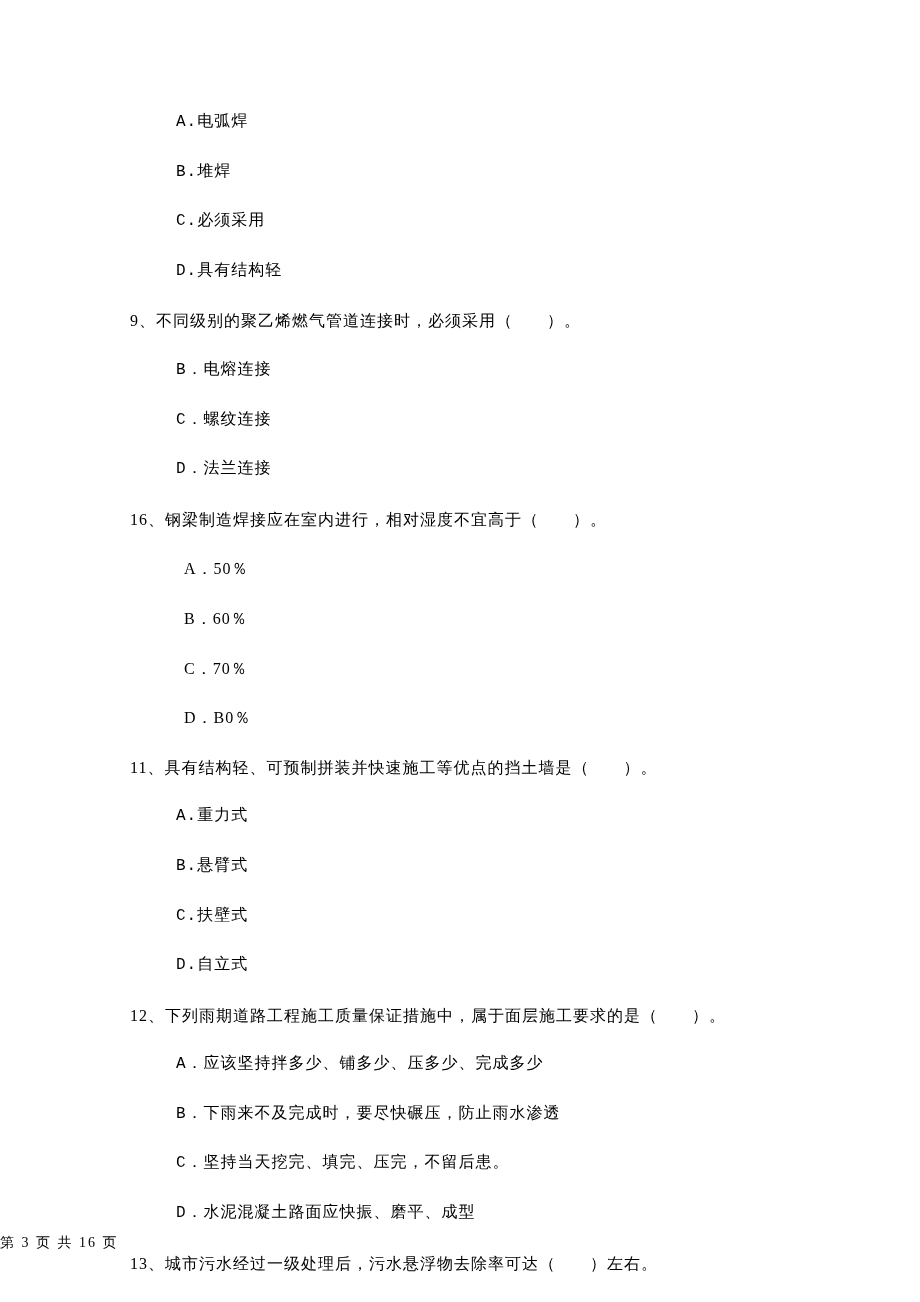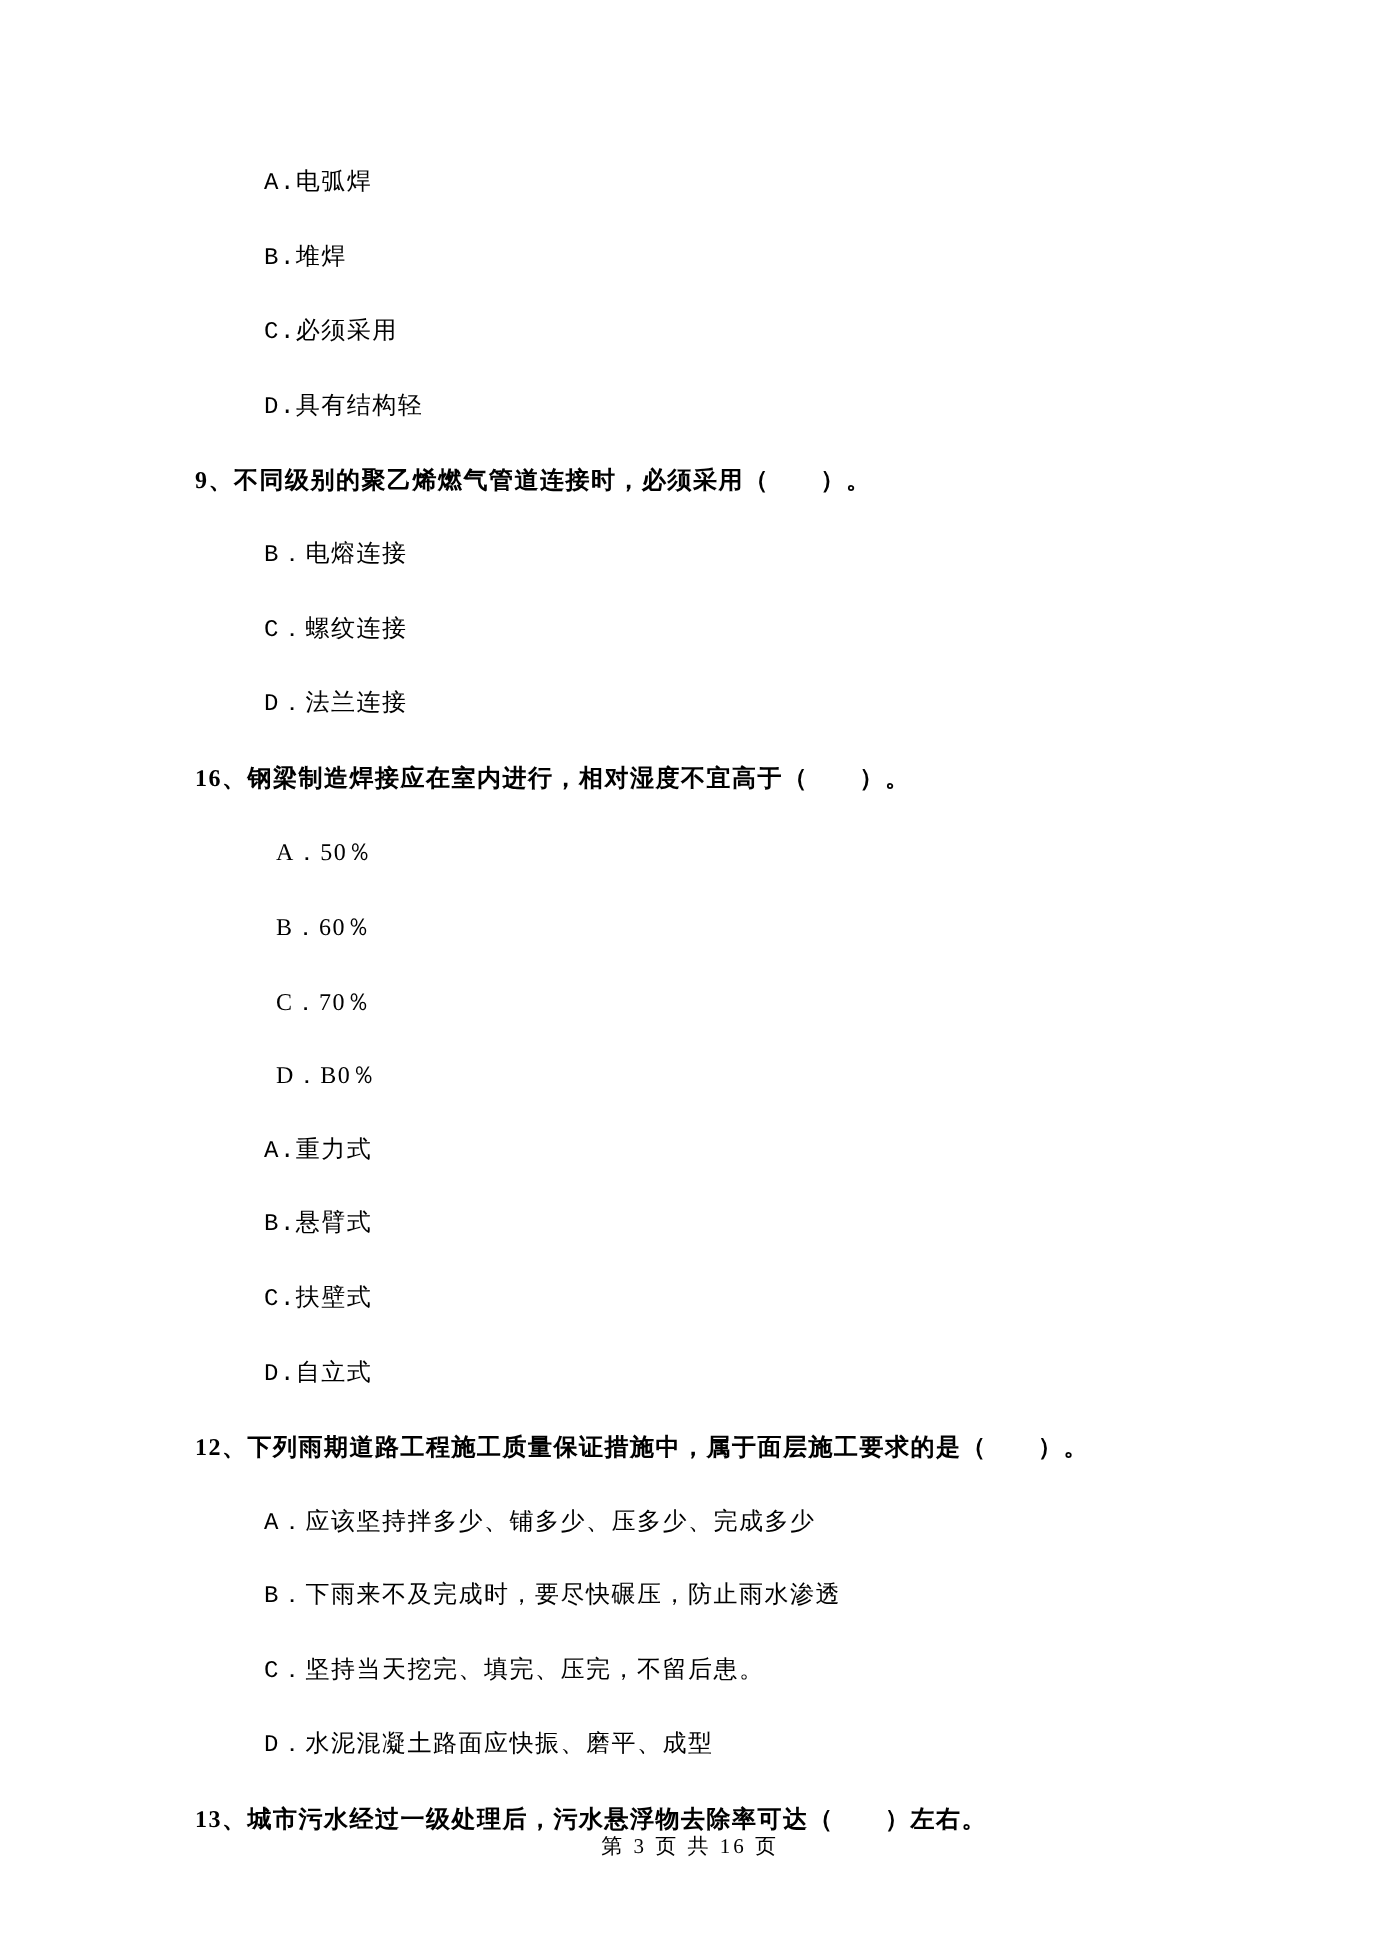--- a/index.html
+++ b/index.html
@@ -28,28 +28,27 @@
     }
     .option-wide {
       padding-left: 54px;
       margin-bottom: 24px;
       letter-spacing: 1px;
     }
     .question {
       margin-bottom: 24px;
       margin-top: 8px;
       letter-spacing: 1px;
-      font-weight: bold;
     }
     .footer {
       position: absolute;
-      bottom: 59px;
+      bottom: 48px;
       left: 0;
       width: 100%;
-      text-align: center;
+      text-align: left;
       font-size: 14px;
       letter-spacing: 2px;
     }
   </style>
 </head>
 <body>
 
 <div class="content">
   <div class="option">A.电弧焊</div>
   <div class="option">B.堆焊</div>
@@ -60,20 +59,21 @@
   <div class="option">B．电熔连接</div>
   <div class="option">C．螺纹连接</div>
   <div class="option">D．法兰连接</div>
 
   <div class="question">16、钢梁制造焊接应在室内进行，相对湿度不宜高于（　　）。</div>
   <div class="option-wide">A．50％</div>
   <div class="option-wide">B．60％</div>
   <div class="option-wide">C．70％</div>
   <div class="option-wide">D．B0％</div>
 
+  <div class="question">11、具有结构轻、可预制拼装并快速施工等优点的挡土墙是（　　）。</div>
   <div class="option">A.重力式</div>
   <div class="option">B.悬臂式</div>
   <div class="option">C.扶壁式</div>
   <div class="option">D.自立式</div>
 
   <div class="question">12、下列雨期道路工程施工质量保证措施中，属于面层施工要求的是（　　）。</div>
   <div class="option">A．应该坚持拌多少、铺多少、压多少、完成多少</div>
   <div class="option">B．下雨来不及完成时，要尽快碾压，防止雨水渗透</div>
   <div class="option">C．坚持当天挖完、填完、压完，不留后患。</div>
   <div class="option">D．水泥混凝土路面应快振、磨平、成型</div>

